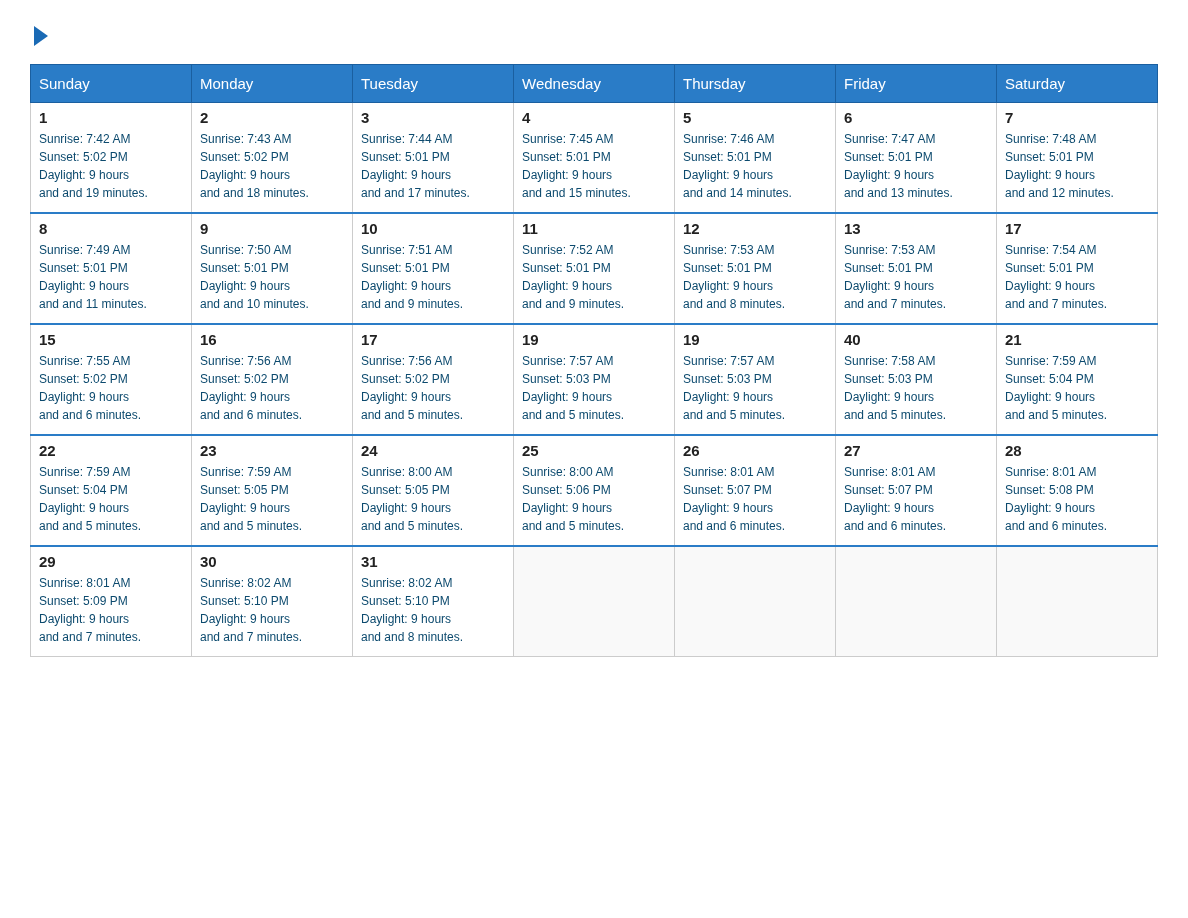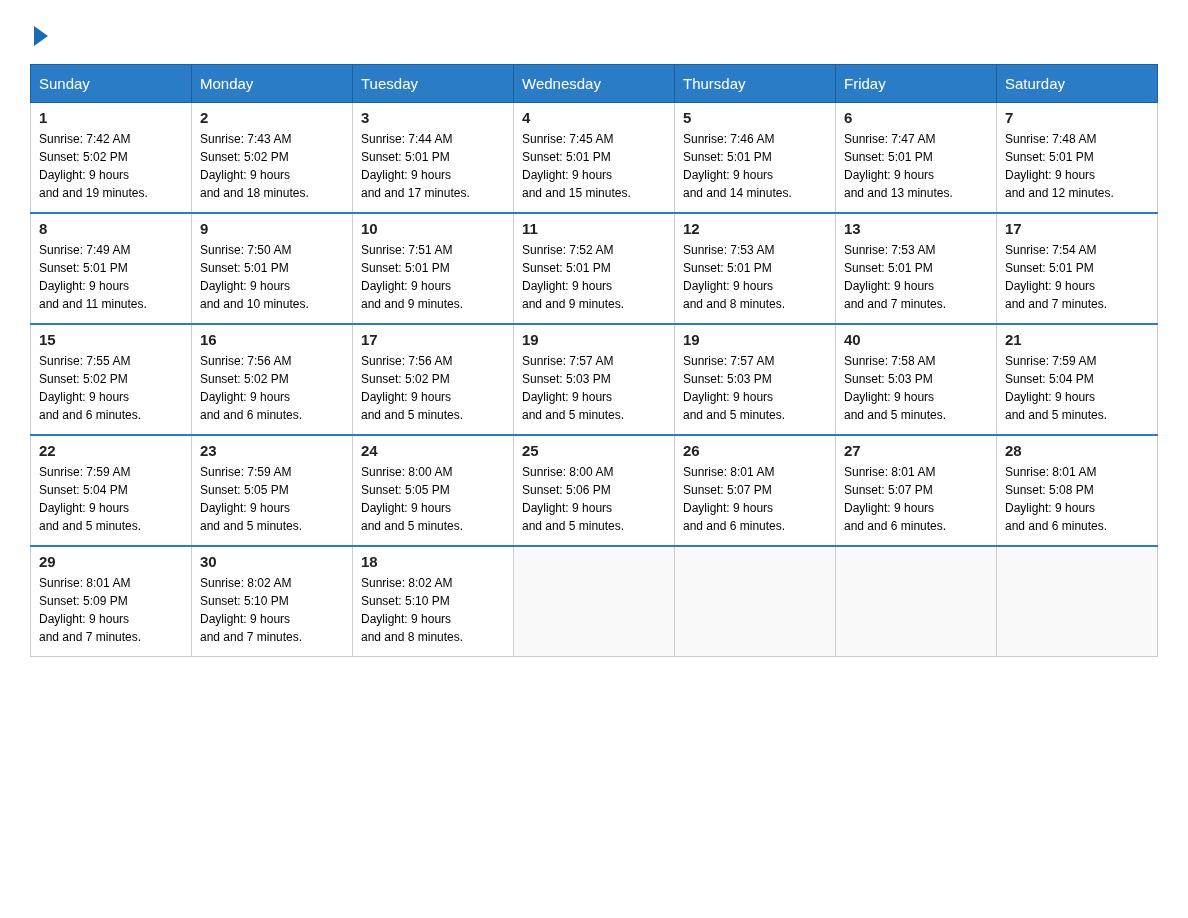--- a/index.html
+++ b/index.html
@@ -79,21 +79,21 @@
     }
     .day-number {
       font-size: 15px;
       font-weight: bold;
       color: #222;
       display: block;
       margin-bottom: 4px;
     }
     .day-info {
       font-size: 12px;
-      color: #000000;
+      color: #0c4a6e;
       line-height: 1.5;
     }
     .calendar-table tbody tr td.empty {
       background: #f9f9f9;
     }
     .calendar-table tbody tr:not(:last-child) td {
       border-bottom: 2px solid #2a7cc7;
     }
   </style>
 </head>
@@ -247,21 +247,21 @@
       <tr>
         <td>
           <span class="day-number">29</span>
           <div class="day-info">Sunrise: 8:01 AM<br>Sunset: 5:09 PM<br>Daylight: 9 hours<br>and and 7 minutes.</div>
         </td>
         <td>
           <span class="day-number">30</span>
           <div class="day-info">Sunrise: 8:02 AM<br>Sunset: 5:10 PM<br>Daylight: 9 hours<br>and and 7 minutes.</div>
         </td>
         <td>
-          <span class="day-number">18</span>
+          <span class="day-number">31</span>
           <div class="day-info">Sunrise: 8:02 AM<br>Sunset: 5:10 PM<br>Daylight: 9 hours<br>and and 8 minutes.</div>
         </td>
         <td class="empty"></td>
         <td class="empty"></td>
         <td class="empty"></td>
         <td class="empty"></td>
       </tr>
     </tbody>
 </table>
 

